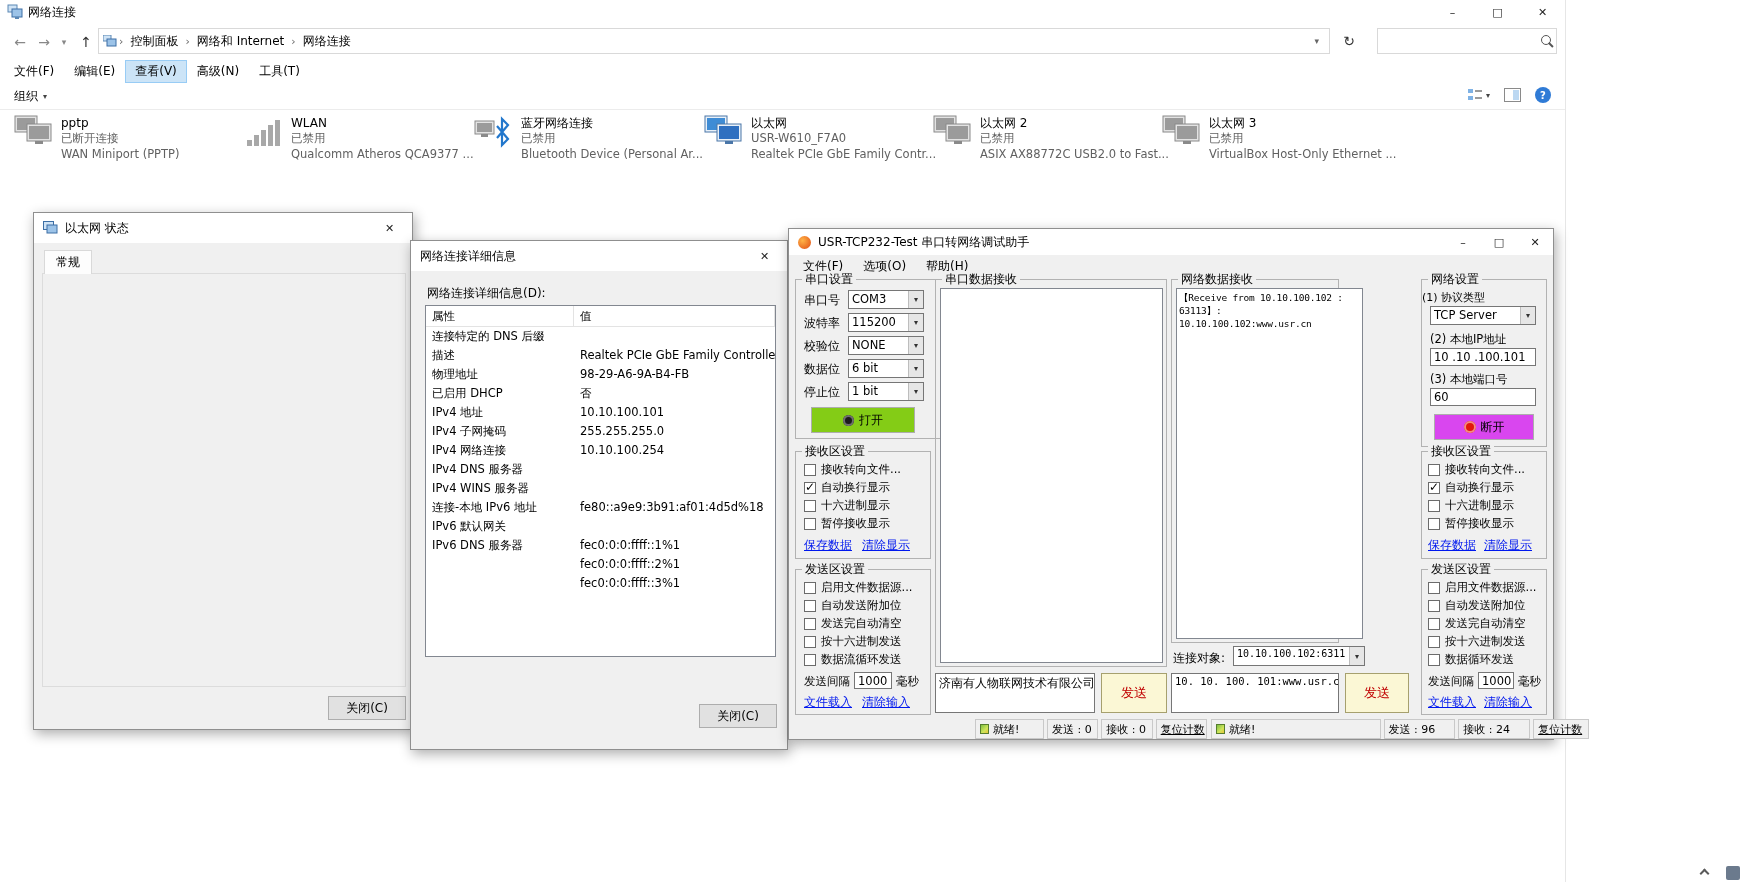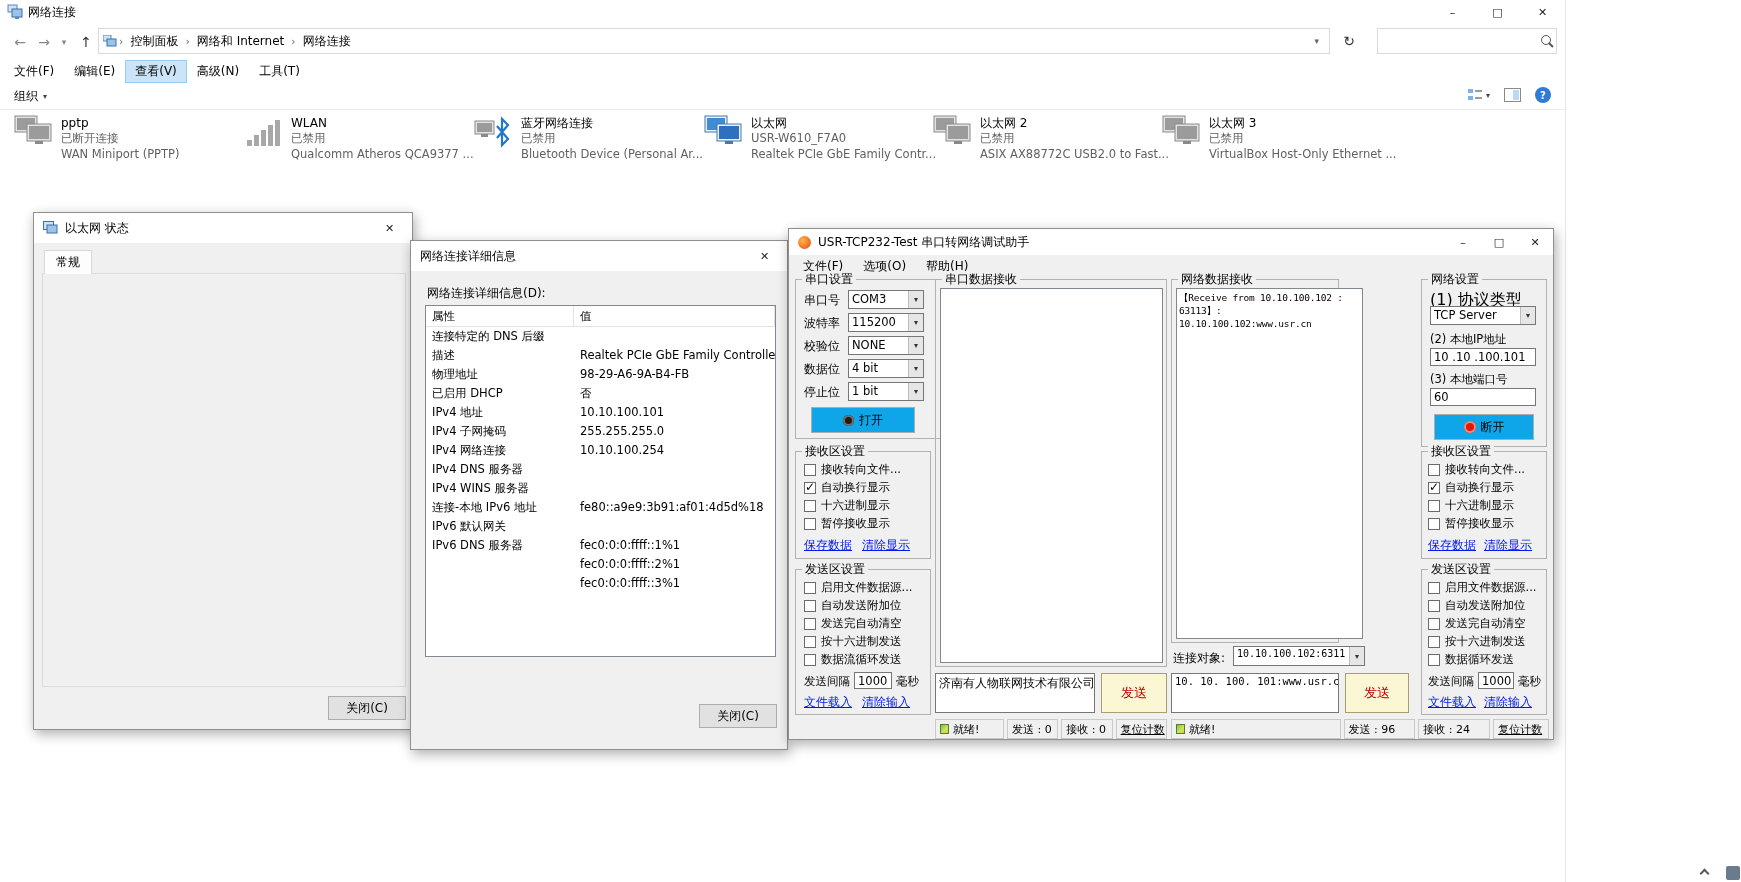--- a/index.html
+++ b/index.html
@@ -66,21 +66,21 @@
 .cbx{width:12px;height:12px;background:#fff;border:1px solid #6b6b6b;position:relative;flex:0 0 12px;}
 .cbx.checked::after{content:"✓";position:absolute;left:0;top:-3px;font-size:12px;font-weight:bold;color:#000;}
 .link{position:absolute;color:#0018ee;text-decoration:underline;font-size:12px;white-space:nowrap;}
 .combo{position:absolute;background:#fff;border:1px solid #767676;display:flex;align-items:stretch;font-size:11.5px;}
 .combo .cval{flex:1;padding:1px 3px;white-space:nowrap;overflow:hidden;}
 .combo .cbtn{width:15px;background:#e6e6e6;border-left:1px solid #bdbdbd;display:flex;align-items:center;justify-content:center;font-size:8px;color:#333;}
 .field{position:absolute;background:#fff;border:1px solid #767676;font-size:11.5px;padding:1px 3px;white-space:nowrap;overflow:hidden;}
 .whitearea{position:absolute;background:#fff;border:1px solid #828790;overflow:hidden;}
 .mono{font-family:"DejaVu Sans Mono","Liberation Mono",monospace;}
 .sendbtn{position:absolute;background:#fbf7d5;border:1px solid #a6a06e;color:#c00000;display:flex;align-items:center;justify-content:center;font-size:13px;}
-.statusbar{position:absolute;display:flex;gap:3px;height:20px;}
+.statusbar{position:absolute;display:flex;gap:3px;height:20px;margin-left:40px;}
 .scell{border:1px solid #c9c9c9;background:#f0f0f0;display:flex;align-items:center;padding:0 4px;font-size:11px;gap:4px;white-space:nowrap;overflow:hidden;}
 .readydot{width:9px;height:10px;background:linear-gradient(135deg,#7ec043 0%,#cfe55a 60%,#e8c53a 100%);border:1px solid #567d2e;flex:0 0 9px;}
 .resetlink{text-decoration:underline;}
 .reddot{width:12px;height:12px;border-radius:50%;background:#e2170b;box-shadow:inset 0 0 0 2px #f48b7f;}
 .blackdot{width:11px;height:11px;border-radius:50%;background:#1c1c1c;box-shadow:inset 0 0 0 2px #6f6f6f;}
 .tray-chevron{position:absolute;left:1701px;top:870px;width:7px;height:7px;border-left:2px solid #5a5a5a;border-top:2px solid #5a5a5a;transform:rotate(45deg);}
 .tray-part{position:absolute;left:1726px;top:866px;width:14px;height:14px;background:#6b7a8d;border-radius:2px;}
 </style>
 </head>
 <body>
@@ -438,29 +438,29 @@
         <span class="cval">115200</span>
         <span class="cbtn">▾</span>
       </div>
     <span class="lbl" style="left:8px;top:58px;">校验位</span>
     <div class="combo" style="left:52px;top:56px;width:76px;height:19px;">
         <span class="cval">NONE</span>
         <span class="cbtn">▾</span>
       </div>
     <span class="lbl" style="left:8px;top:81px;">数据位</span>
     <div class="combo" style="left:52px;top:79px;width:76px;height:19px;">
-        <span class="cval">4 bit</span>
+        <span class="cval">6 bit</span>
         <span class="cbtn">▾</span>
       </div>
     <span class="lbl" style="left:8px;top:104px;">停止位</span>
     <div class="combo" style="left:52px;top:102px;width:76px;height:19px;">
         <span class="cval">1 bit</span>
         <span class="cbtn">▾</span>
       </div>
-    <div class="btn" style="position:absolute;left:15px;top:127px;width:104px;height:26px;background:#0ea5e9;">
+    <div class="btn" style="position:absolute;left:15px;top:127px;width:104px;height:26px;background:#84cc16;">
       <span class="blackdot"></span>
       <span>打开</span>
     </div>
   </div>
 
   <div class="group" style="left:6px;top:222px;width:136px;height:108px;">
     <span class="gt">接收区设置</span>
     <div class="cbrow" style="left:8px;top:10px;">
         <span class="cbx"></span>
         <span>接收转向文件...</span>
@@ -550,30 +550,30 @@
         <span class="readydot"></span>
         <span>就绪!</span>
       </div>
     <div class="scell" style="width:72px;">发送 : 96</div>
     <div class="scell" style="width:72px;">接收 : 24</div>
     <div class="scell resetlink" style="width:56px;">复位计数</div>
   </div>
 
   <div class="group" style="left:632px;top:50px;width:126px;height:168px;">
     <span class="gt">网络设置</span>
-    <span class="lbl" style="left:8px;top:10px;font-size:16px;">(1) 协议类型</span>
+    <span class="lbl" style="left:0;top:10px;font-size:11px;">(1) 协议类型</span>
     <div class="combo" style="left:8px;top:26px;width:106px;height:19px;">
         <span class="cval">TCP Server</span>
         <span class="cbtn">▾</span>
       </div>
     <span class="lbl" style="left:8px;top:52px;font-size:11.5px;">(2) 本地IP地址</span>
     <div class="field" style="left:8px;top:68px;width:106px;height:18px;">10 .10 .100.101</div>
     <span class="lbl" style="left:8px;top:92px;font-size:11.5px;">(3) 本地端口号</span>
     <div class="field" style="left:8px;top:108px;width:106px;height:18px;">60</div>
-    <div class="btn" style="position:absolute;left:12px;top:134px;width:100px;height:26px;background:#0ea5e9;">
+    <div class="btn" style="position:absolute;left:12px;top:134px;width:100px;height:26px;background:#d946ef;">
       <span class="reddot"></span>
       <span>断开</span>
     </div>
   </div>
 
   <div class="group" style="left:632px;top:222px;width:126px;height:108px;">
     <span class="gt">接收区设置</span>
     <div class="cbrow" style="left:6px;top:10px;">
         <span class="cbx"></span>
         <span>接收转向文件...</span>

